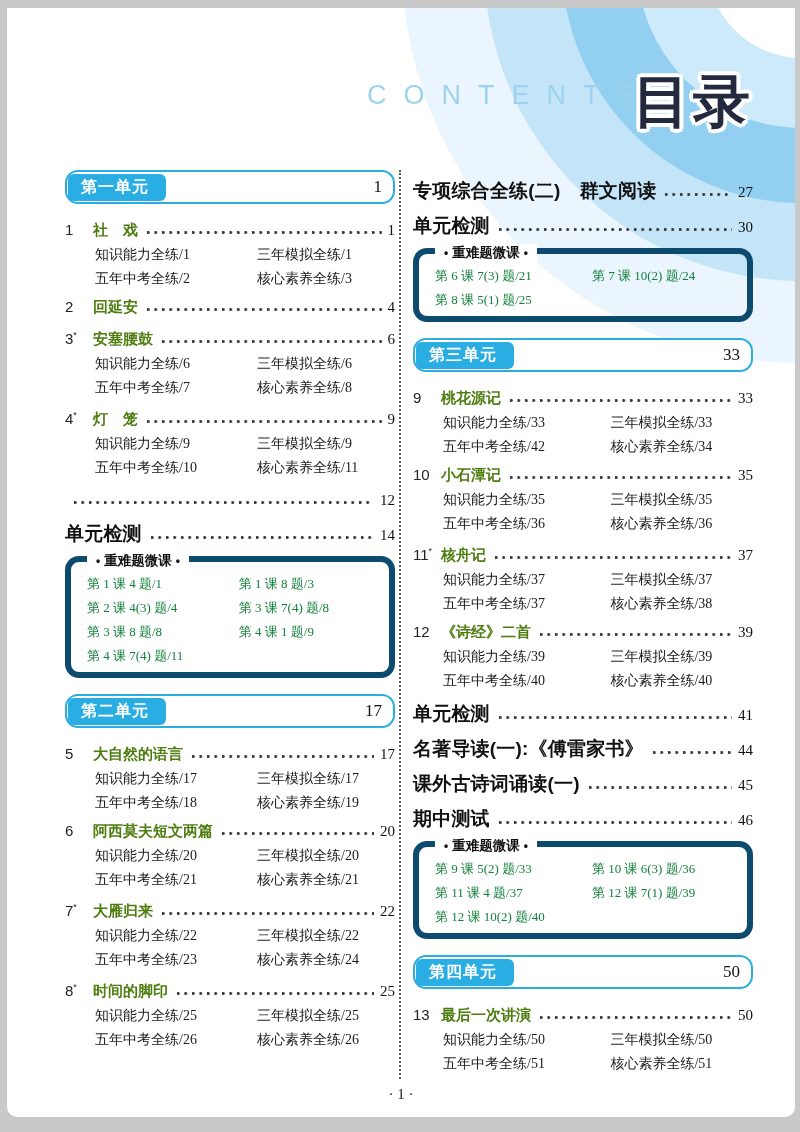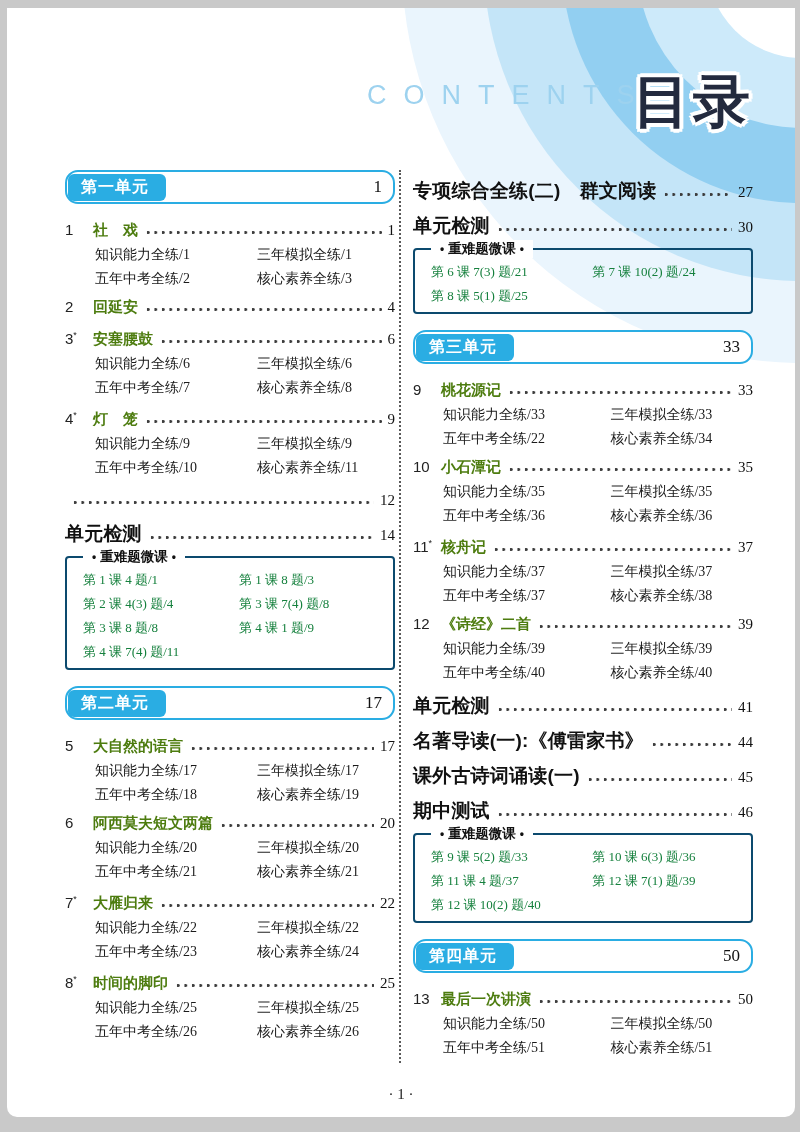--- a/index.html
+++ b/index.html
@@ -75,21 +75,21 @@
   }
   .sub{
     font-family:"Liberation Serif", serif;font-size:14px;color:#1a1a1a;
     white-space:nowrap;
   }
 
   .special{display:flex;align-items:baseline;line-height:25px;margin:8px 0;position:relative;z-index:1;}
   .slabel{font-weight:700;font-size:19px;color:#111;white-space:nowrap;letter-spacing:.2px;}
 
   .microbox{
-    position:relative;border:2px solid #0c4a6e;border-radius:4px;
+    position:relative;border:6px solid #0c4a6e;border-radius:14px;
     margin:6px 0 4px 0;padding:10px 10px 4px 16px;background:transparent;z-index:1;
   }
   .boxtitle{
     position:absolute;top:-10px;left:16px;background:#fff;padding:0 5px;
     font-weight:700;font-size:13.5px;color:#111;line-height:18px;
   }
   .boxtitle .bdot{font-size:12px;padding:0 4px;color:#111;}
   .boxgrid{display:grid;grid-template-columns:52% 48%;line-height:24px;}
   .boxitem{
     font-family:"Liberation Serif", serif;font-size:13px;color:#15803d;
@@ -279,21 +279,21 @@
         <div class="lesson">
           <div class="trow">
             <span class="num">9</span>
             <span class="ltitle">桃花源记</span>
             <span class="leader"></span>
             <span class="pnum">33</span>
           </div>
           <div class="subs">
             <span class="sub">知识能力全练/33</span>
             <span class="sub">三年模拟全练/33</span>
-            <span class="sub">五年中考全练/22</span>
+            <span class="sub">五年中考全练/42</span>
             <span class="sub">核心素养全练/34</span>
           </div>
         </div>
         <div class="lesson">
           <div class="trow">
             <span class="num">10</span>
             <span class="ltitle">小石潭记</span>
             <span class="leader"></span>
             <span class="pnum">35</span>
           </div>

